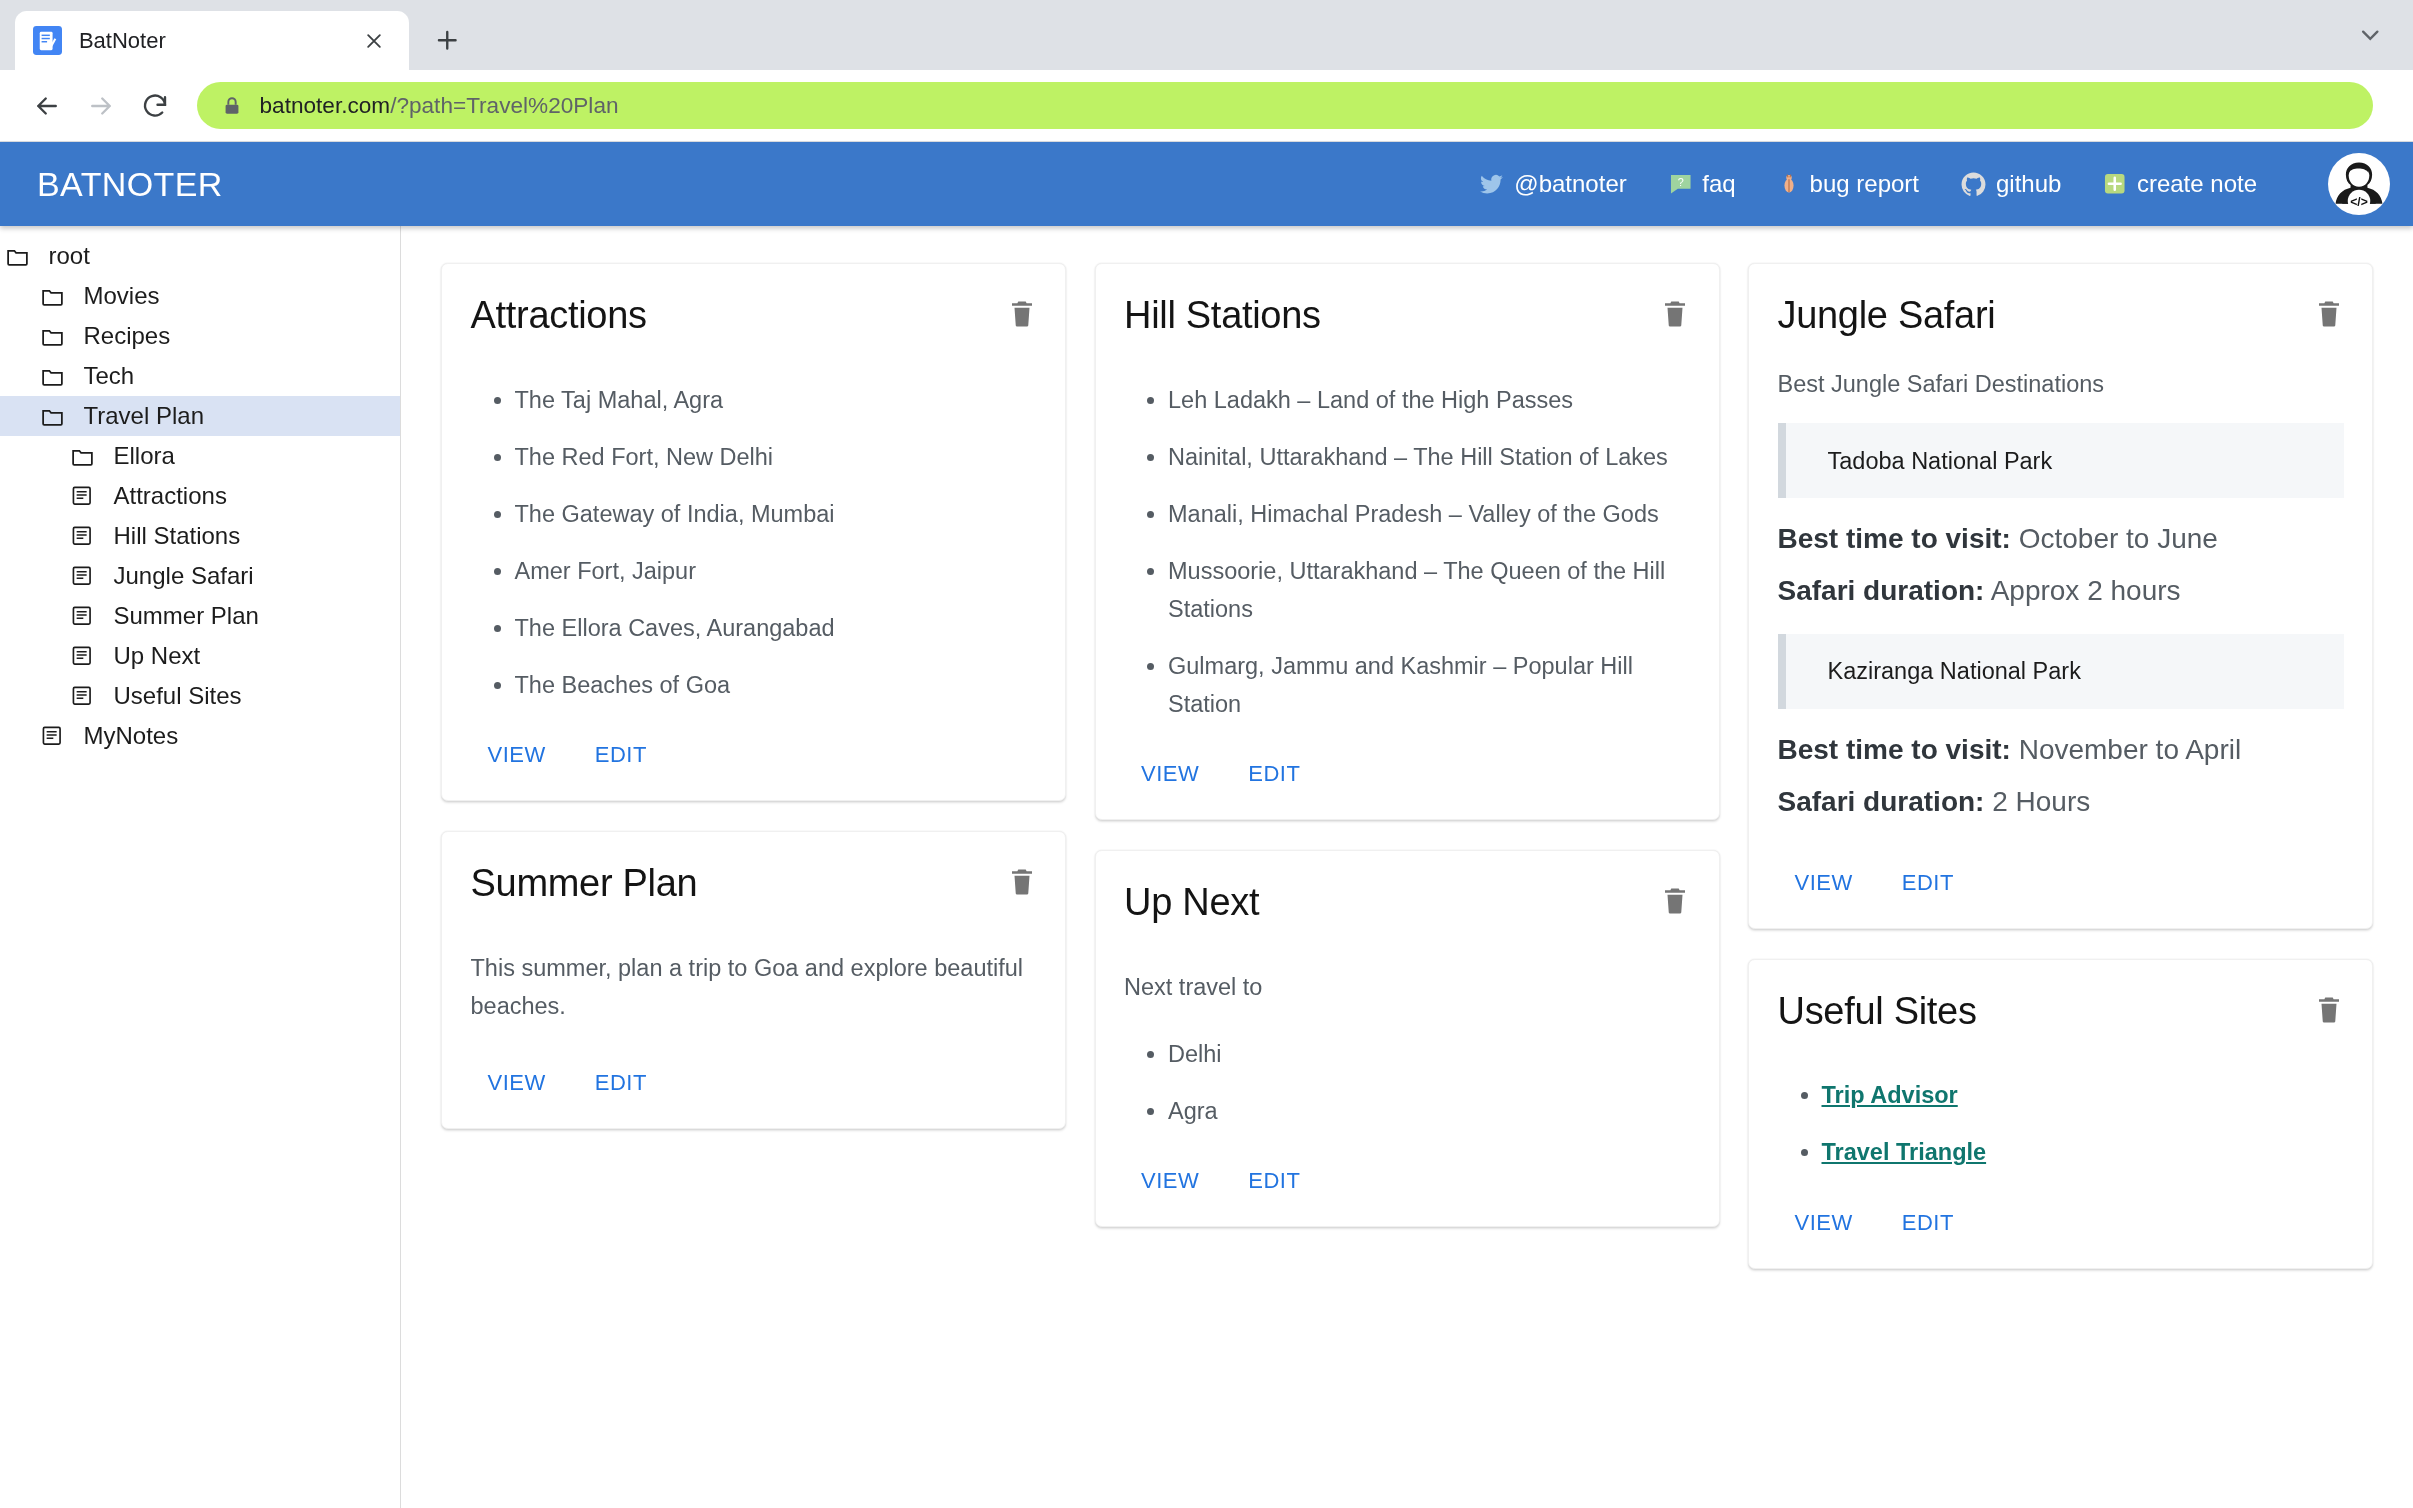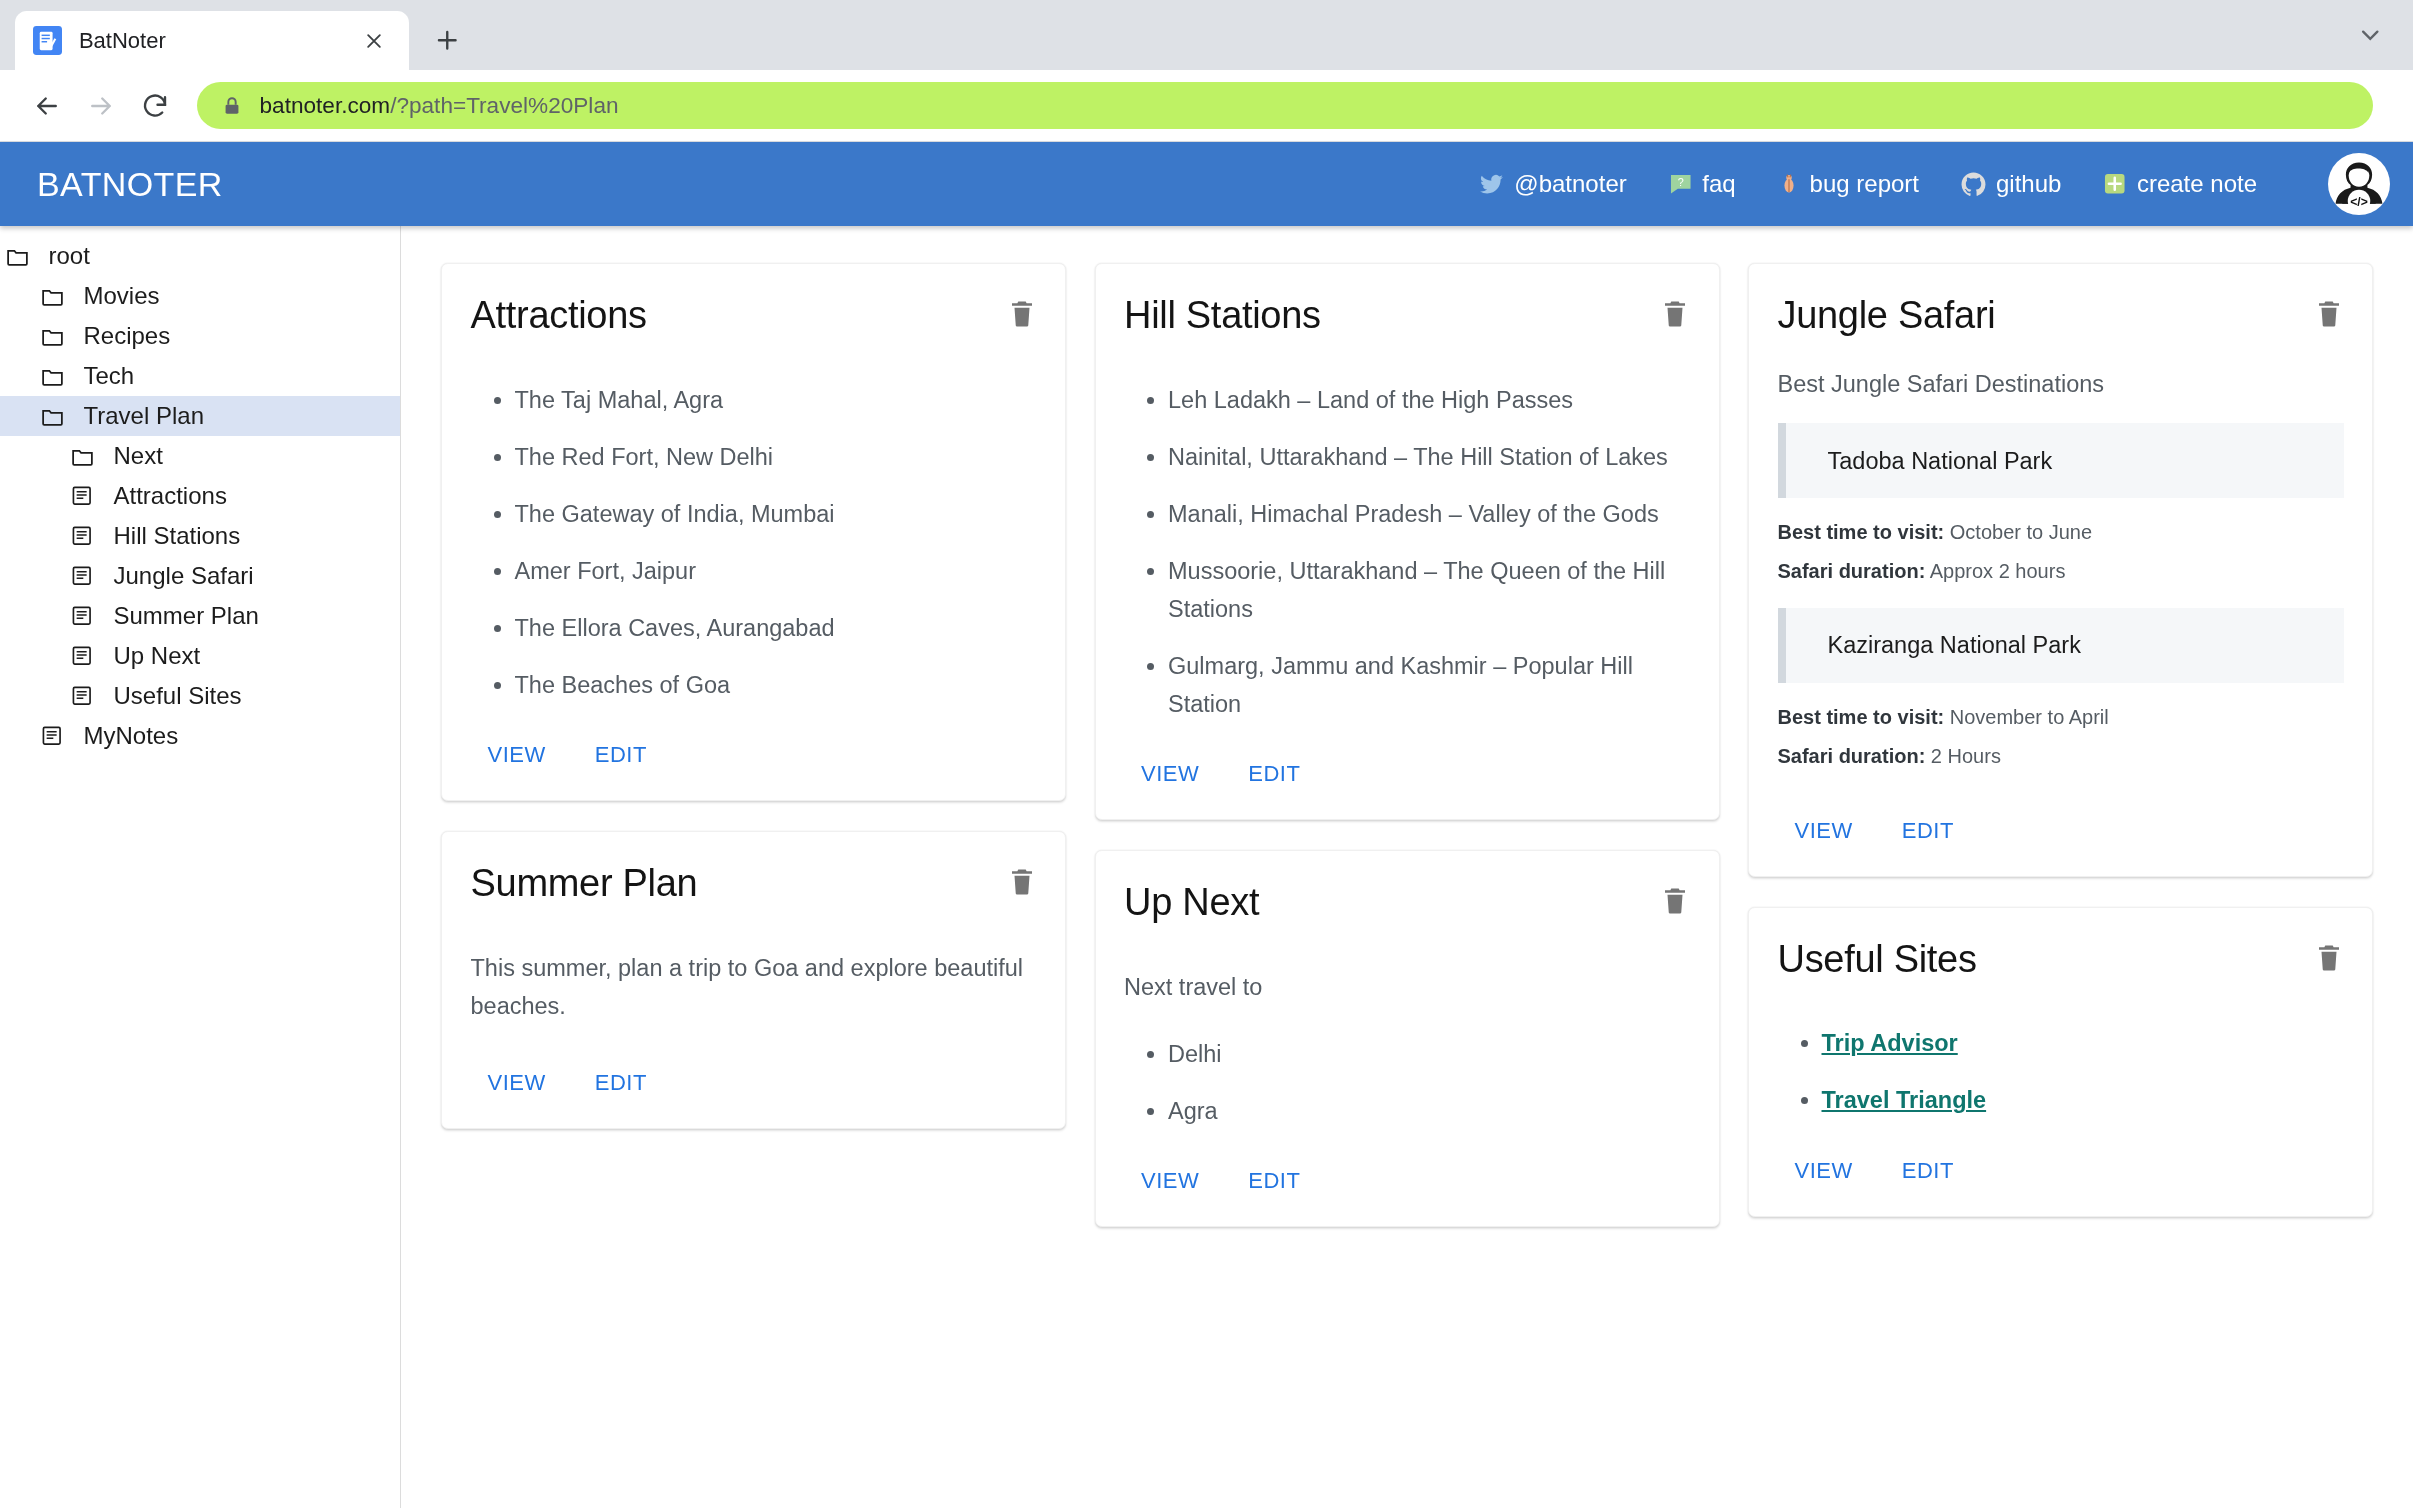--- a/index.html
+++ b/index.html
@@ -168,21 +168,21 @@
   }
   .card-body ul { margin: 0; padding-left: 44px; list-style: disc; }
   .card-body li { margin-bottom: 19px; }
   .card-body li:last-child { margin-bottom: 0; }
   .card-body p { margin: 0 0 6.7px 0; }
   .quote {
     background: #f5f7f9; border-left: 8.4px solid #d2d8de;
     padding: 18.4px 18.4px 18.4px 42px; margin: 20px 0 18.4px 0;
     color: #1c1c1c; font-size: 23.5px;
   }
-  .kv { margin: 0 0 13.4px 0; color: #555c63; font-size: 20px; }
+  .kv { margin: 0 0 13.4px 0; color: #555c63; font-size: 28px; }
   .kv b { color: #30363c; font-weight: 700; }
   .card-body a { color: #0f766e; text-decoration: underline; font-weight: bold; }
   .card-actions {
     display: flex; align-items: center; gap: 15px;
     padding: 0 0 22px 0;
   }
   .action-btn {
     font-size: 22px; color: #2274e0; letter-spacing: 0.5px;
     padding: 10px 17px; border-radius: 5px; background: transparent;
     border: none; font-family: "Liberation Sans", sans-serif;
@@ -366,21 +366,21 @@
               </svg>
             </span>
             <span class="tree-label">Travel Plan</span>
           </div>
           <div class="tree-item lvl2">
             <span class="tree-ico">
               <svg width="25" height="25" viewBox="0 0 24 24" fill="none" stroke="#1c1c1c" stroke-width="1.7">
                 <path d="M3 6.5 h6 l1.6 2 H21 v10.5 a1 1 0 0 1-1 1 H4 a1 1 0 0 1-1-1 Z"></path>
               </svg>
             </span>
-            <span class="tree-label">Next</span>
+            <span class="tree-label">Ellora</span>
           </div>
           <div class="tree-item lvl2">
             <span class="tree-ico">
               <svg width="23.5" height="23.5" viewBox="0 0 24 24" fill="none" stroke="#1c1c1c" stroke-width="1.7">
                 <rect x="3.5" y="3.5" width="17" height="17" rx="1.3"></rect>
                 <path d="M6.8 8 H17 M6.8 11.3 H17 M6.8 14.6 H13.6" stroke-width="1.5"></path>
               </svg>
             </span>
             <span class="tree-label">Attractions</span>
           </div>

